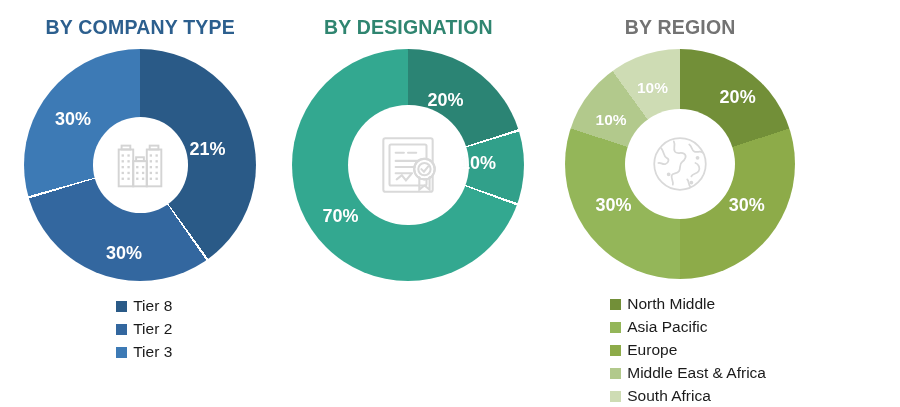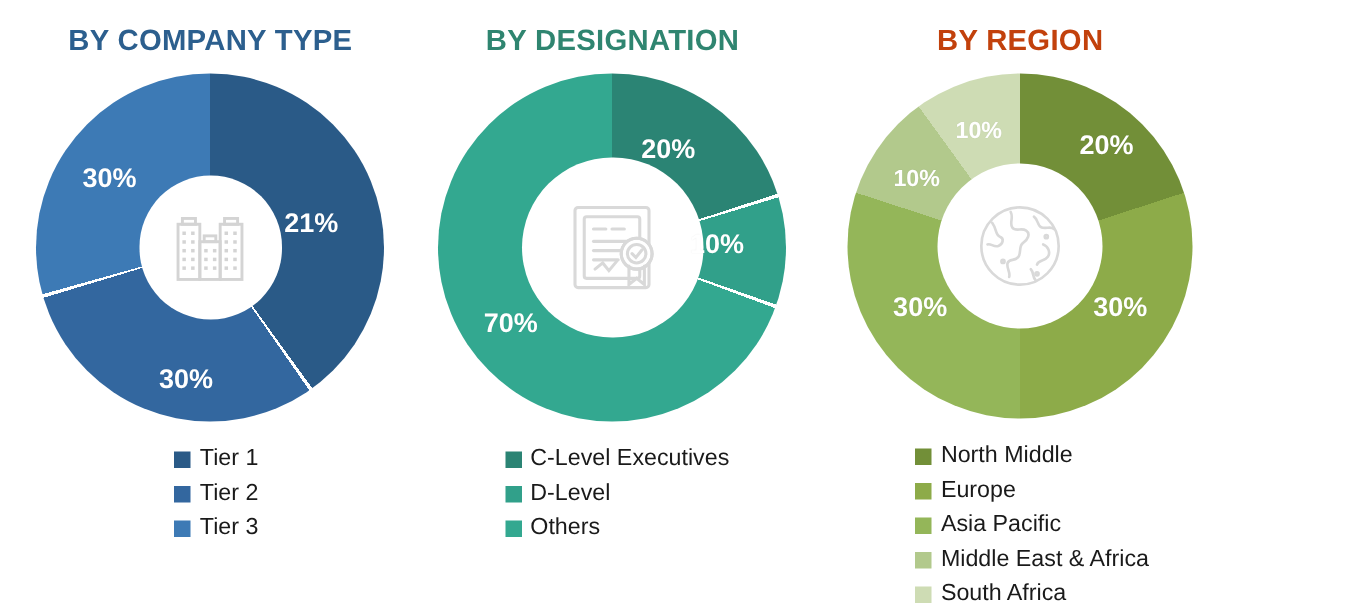--- a/index.html
+++ b/index.html
@@ -178,21 +178,21 @@
       </div>
 
       <div class="slice-label" style="left:79%; top:43%;">21%</div>
       <div class="slice-label" style="left:21%; top:30%;">30%</div>
       <div class="slice-label" style="left:43%; top:88%;">30%</div>
     </div>
 
     <div class="legend legend-company">
       <div class="legend-row">
         <span class="legend-swatch" style="background:#2a5a87;"></span>
-        <span class="legend-label">Tier  1</span>
+        <span class="legend-label">Tier  8</span>
       </div>
       <div class="legend-row">
         <span class="legend-swatch" style="background:#33679f;"></span>
         <span class="legend-label">Tier  2</span>
       </div>
       <div class="legend-row">
         <span class="legend-swatch" style="background:#3d7ab5;"></span>
         <span class="legend-label">Tier  3</span>
       </div>
     </div>
@@ -222,38 +222,24 @@
             <path d="M47 48 L47 60 L52 56 L57 60 L57 48"></path>
           </svg>
         </span>
       </div>
 
       <div class="slice-label" style="left:66%; top:22%;">20%</div>
       <div class="slice-label" style="left:80%; top:49%;">10%</div>
       <div class="slice-label" style="left:10%; top:72%;margin-left:25px;">70%</div>
     </div>
 
-    <div class="legend legend-designation">
-      <div class="legend-row">
-        <span class="legend-swatch" style="background:#2b8474;"></span>
-        <span class="legend-label">C-Level Executives</span>
-      </div>
-      <div class="legend-row">
-        <span class="legend-swatch" style="background:#31a08a;"></span>
-        <span class="legend-label">D-Level</span>
-      </div>
-      <div class="legend-row">
-        <span class="legend-swatch" style="background:#33a890;"></span>
-        <span class="legend-label">Others</span>
-      </div>
-    </div>
   </section>
 
   <section class="panel panel-region">
-    <div class="panel-title" style="color:#c2410c;">BY REGION</div>
+    <div class="panel-title" style="color:#737373;">BY REGION</div>
 
     <div class="donut-wrap region">
       <div class="donut" id="donut-region" style="background: conic-gradient(rgb(114, 143, 56) 0deg, rgb(114, 143, 56) 72deg, rgb(141, 171, 73) 72deg, rgb(141, 171, 73) 180deg, rgb(148, 182, 89) 180deg, rgb(148, 182, 89) 288deg, rgb(178, 201, 140) 288deg, rgb(178, 201, 140) 324deg, rgb(206, 220, 180) 324deg, rgb(206, 220, 180) 360deg);"></div>
 
       <div class="donut-hole hole-region">
         <span class="center-icon">
           <svg width="66" height="66" viewBox="0 0 64 64" fill="none" stroke="#d9d9d9" stroke-width="1.7" stroke-linecap="round" stroke-linejoin="round">
             <circle cx="32" cy="32" r="25"></circle>
             <path d="M14 17 C17 21 16 25 19 26 C22 27 21 31 18 32 C15 33 13 30 11 31"></path>
             <path d="M26 10 C28 14 25 17 27 20 C29 23 33 20 36 22 C39 24 37 28 34 30 C31 32 33 36 31 39 C29 42 25 40 24 43 C23 46 26 49 25 52"></path>
@@ -273,28 +259,28 @@
       <div class="slice-label small" style="left:20%; top:31%;">10%</div>
       <div class="slice-label small" style="left:38%; top:17%;">10%</div>
     </div>
 
     <div class="legend legend-region">
       <div class="legend-row">
         <span class="legend-swatch" style="background:#728f38;"></span>
         <span class="legend-label">North Middle</span>
       </div>
       <div class="legend-row">
+        <span class="legend-swatch" style="background:#94b659;"></span>
+        <span class="legend-label">Asia Pacific</span>
+      </div>
+      <div class="legend-row">
         <span class="legend-swatch" style="background:#8dab49;"></span>
         <span class="legend-label">Europe</span>
       </div>
       <div class="legend-row">
-        <span class="legend-swatch" style="background:#94b659;"></span>
-        <span class="legend-label">Asia Pacific</span>
-      </div>
-      <div class="legend-row">
         <span class="legend-swatch" style="background:#b2c98c;"></span>
         <span class="legend-label">Middle East &amp; Africa</span>
       </div>
       <div class="legend-row">
         <span class="legend-swatch" style="background:#cedcb4;"></span>
         <span class="legend-label">South Africa</span>
       </div>
     </div>
   </section>
 

